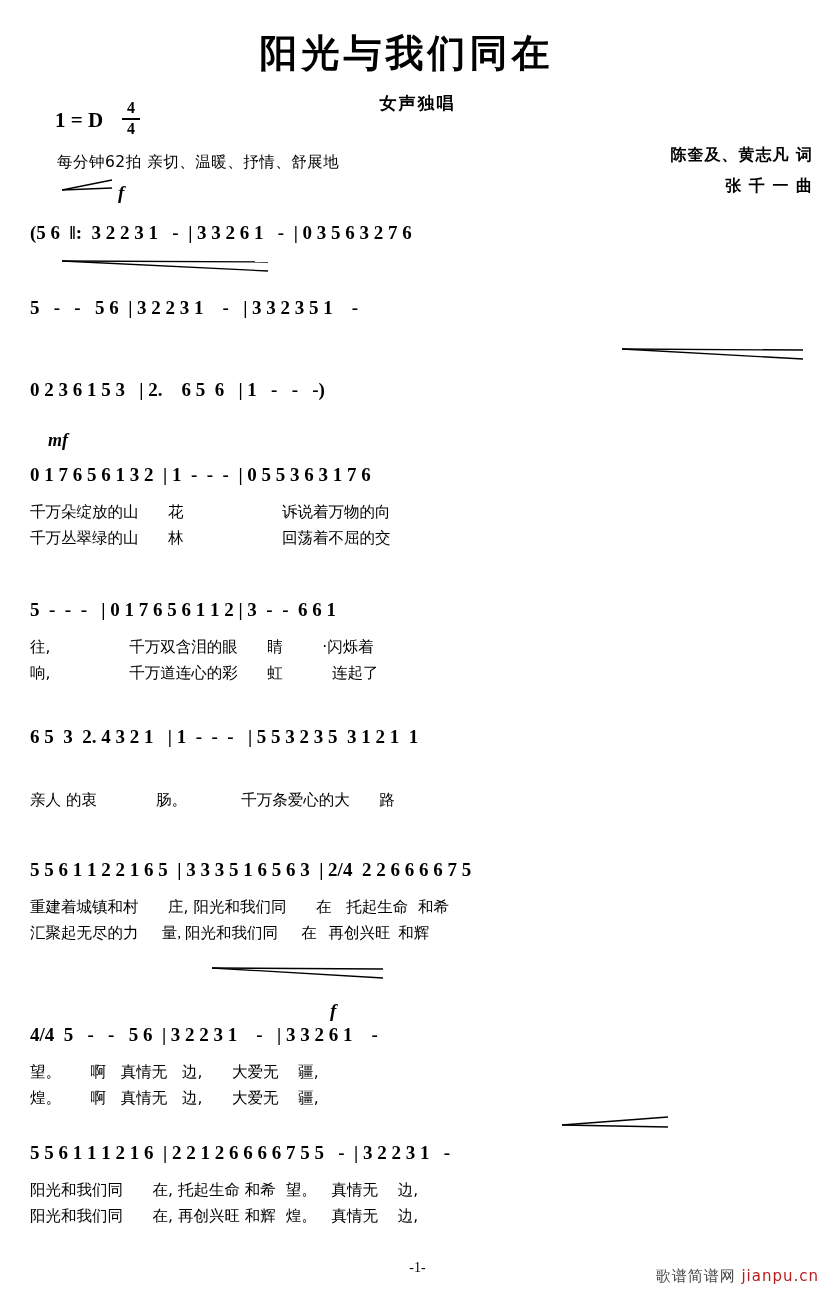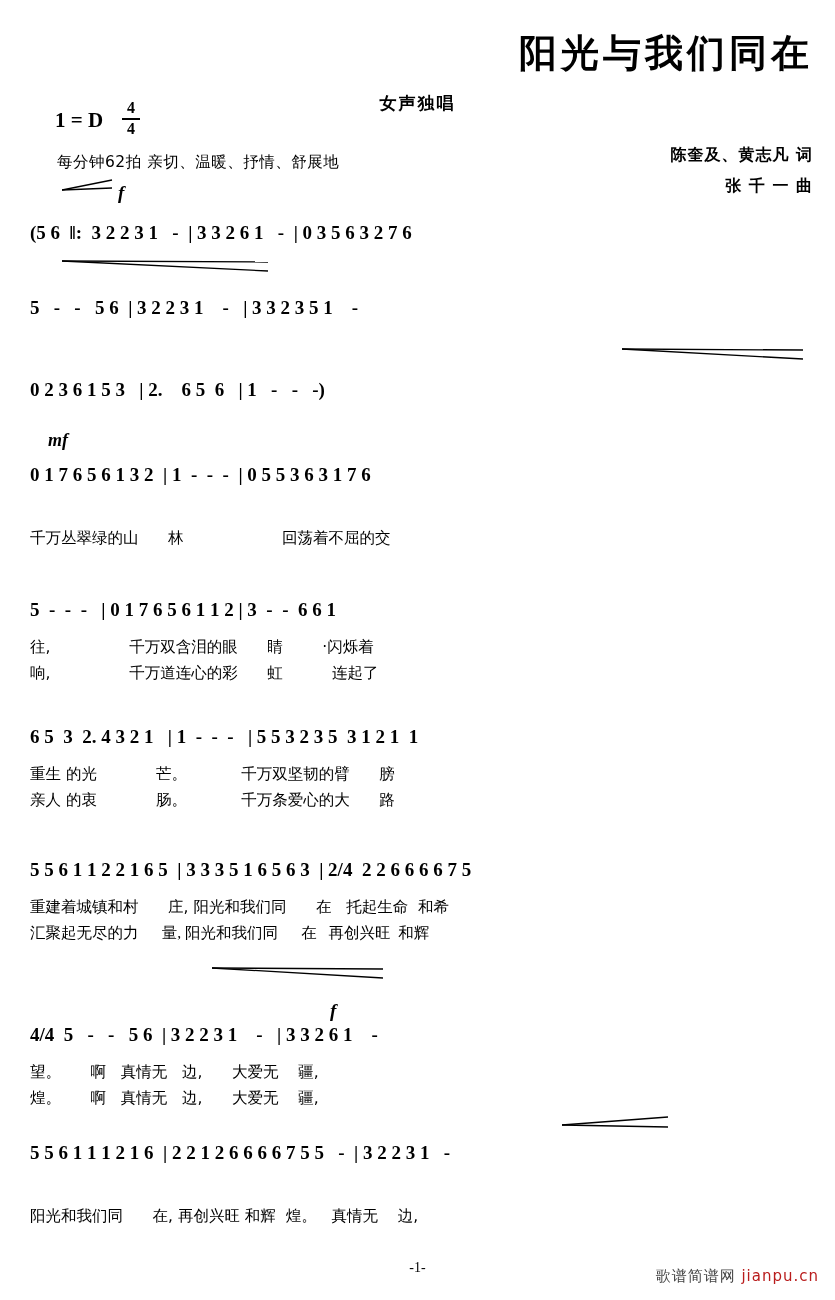--- a/index.html
+++ b/index.html
@@ -19,21 +19,21 @@
     position: absolute;
     inset: 0;
   }
 
   
   .title {
     position: absolute;
     top: 28px;
     left: 0;
     width: 813px;
-    text-align: right;
+    text-align: center;
     font-size: 38px;
     font-weight: bold;
     letter-spacing: 4px;
     font-family: "DejaVu Sans", sans-serif;
   }
   .subtitle {
     position: absolute;
     top: 92px;
     left: 0;
     width: 835px;
@@ -209,36 +209,36 @@
       <div class="notes">0 2 3 6 1 5 3   | 2.    6 5  6   | 1   -   -   -)</div>
     </div>
   </div>
 
   <div class="dyn" style="top:430px;left:48px;font-size:18px;">mf</div>
 
   <div class="system" style="top:450px;">
     <div class="staffline">
       <div class="notes">0 1 7 6 5 6 1 3 2  | 1  -  -  -  | 0 5 5 3 6 3 1 7 6</div>
     </div>
+    <div class="lyric" style="top:52px;">千万朵绽放的山      花                    诉说着万物的向</div>
     <div class="lyric" style="top:78px;">千万丛翠绿的山      林                    回荡着不屈的交</div>
   </div>
 
   <div class="system" style="top:585px;">
     <div class="staffline">
       <div class="notes">5  -  -  -   | 0 1 7 6 5 6 1 1 2 | 3  -  -  6 6 1</div>
     </div>
     <div class="lyric" style="top:52px;">往,                千万双含泪的眼      睛        ·闪烁着</div>
     <div class="lyric" style="top:78px;">响,                千万道连心的彩      虹          连起了</div>
   </div>
 
   <div class="system" style="top:712px;">
     <div class="staffline">
       <div class="notes">6 5  3  2. 4 3 2 1   | 1  -  -  -   | 5 5 3 2 3 5  3 1 2 1  1</div>
     </div>
-    <div class="lyric" style="top:52px;">重生 的光            芒。           千万双坚韧的臂      膀</div>
     <div class="lyric" style="top:78px;">亲人 的衷            肠。           千万条爱心的大      路</div>
   </div>
 
   <div class="system" style="top:845px;">
     <div class="staffline">
       <div class="notes">5 5 6 1 1 2 2 1 6 5  | 3 3 3 5 1 6 5 6 3  | 2/4  2 2 6 6 6 6 7 5</div>
     </div>
     <div class="lyric" style="top:52px;">重建着城镇和村      庄, 阳光和我们同      在   托起生命  和希</div>
     <div class="lyric" style="top:78px;font-family:Liberation Serif, serif;">汇聚起无尽的力      量, 阳光和我们同      在   再创兴旺  和辉</div>
   </div>
@@ -256,20 +256,21 @@
       <div class="notes">4/4  5   -   -   5 6  | 3 2 2 3 1    -   | 3 3 2 6 1    -</div>
     </div>
     <div class="lyric" style="top:52px;">望。      啊   真情无   边,      大爱无    疆,</div>
     <div class="lyric" style="top:78px;">煌。      啊   真情无   边,      大爱无    疆,</div>
   </div>
 
   <div class="system" style="top:1128px;">
     <div class="staffline">
       <div class="notes">5 5 6 1 1 1 2 1 6  | 2 2 1 2 6 6 6 6 7 5 5   -  | 3 2 2 3 1   -</div>
     </div>
+    <div class="lyric" style="top:52px;">阳光和我们同      在, 托起生命 和希  望。   真情无    边,</div>
     <div class="lyric" style="top:78px;">阳光和我们同      在, 再创兴旺 和辉  煌。   真情无    边,</div>
   </div>
 
   <div class="hair" style="top:1115px;left:560px;width:110px;height:16px;">
     <svg width="110" height="16" viewBox="0 0 110 16">
         <path d="M108 2 L2 10" stroke="#000" stroke-width="1.3" fill="none"></path>
         <path d="M108 12 L2 10" stroke="#000" stroke-width="1.3" fill="none"></path>
       </svg>
   </div>
 

